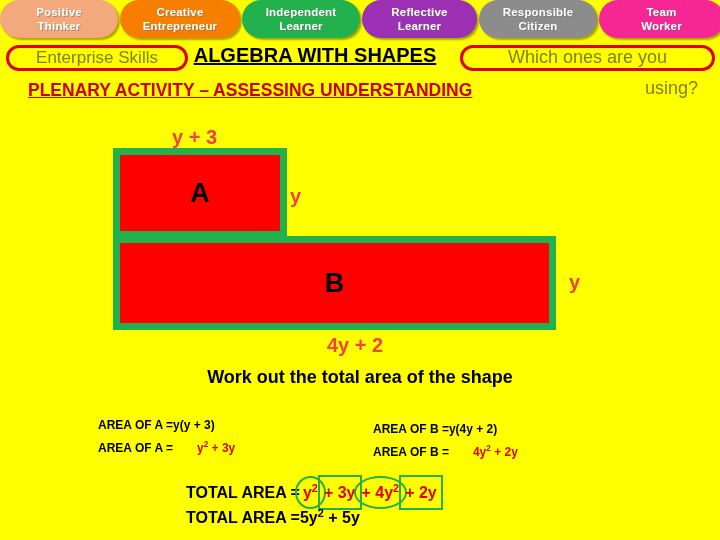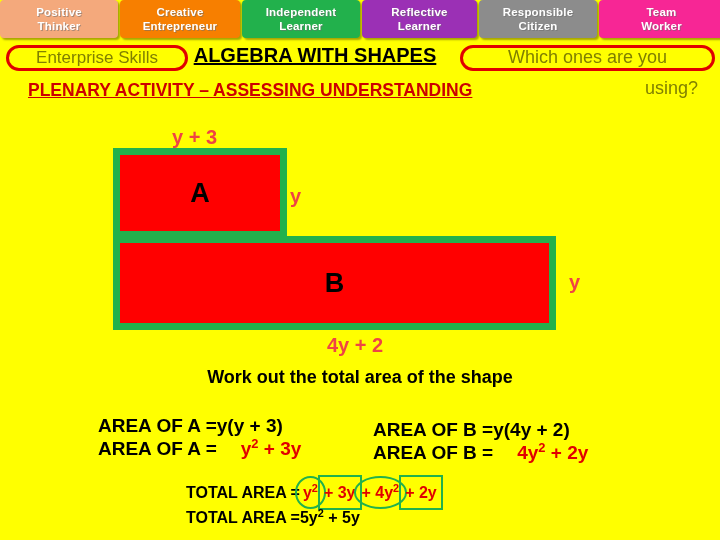--- a/index.html
+++ b/index.html
@@ -19,21 +19,21 @@
   #skills-bar {
     position: absolute;
     left: 0; top: 0;
     width: 720px;
     height: 38px;
     display: flex;
     align-items: stretch;
   }
   .skill-tab {
     flex: 0 0 auto;
-    border-radius: 4px;
+    border-radius: 19px;
     box-shadow: 2px 2px 2px rgba(0,0,0,0.35);
     display: flex;
     flex-direction: column;
     align-items: center;
     justify-content: center;
     color: #FFFFFF;
     font-weight: bold;
     font-size: 11.5px;
     line-height: 14px;
     text-align: center;
@@ -159,21 +159,21 @@
     width: 720px;
     text-align: center;
     font-size: 18px;
     font-weight: bold;
     color: #000000;
   }
 
   
   .work-block {
     position: absolute;
-    font-size: 19px;
+    font-size: 12px;
     font-weight: bold;
     color: #000000;
     line-height: 23px;
     white-space: nowrap;
   }
   #work-a { left: 98px; top: 414px; }
   #work-b { left: 373px; top: 418px; }
   .red { color: #E00000; margin-left: 24px; }
   .eq-lhs { display: inline-block; }
 

